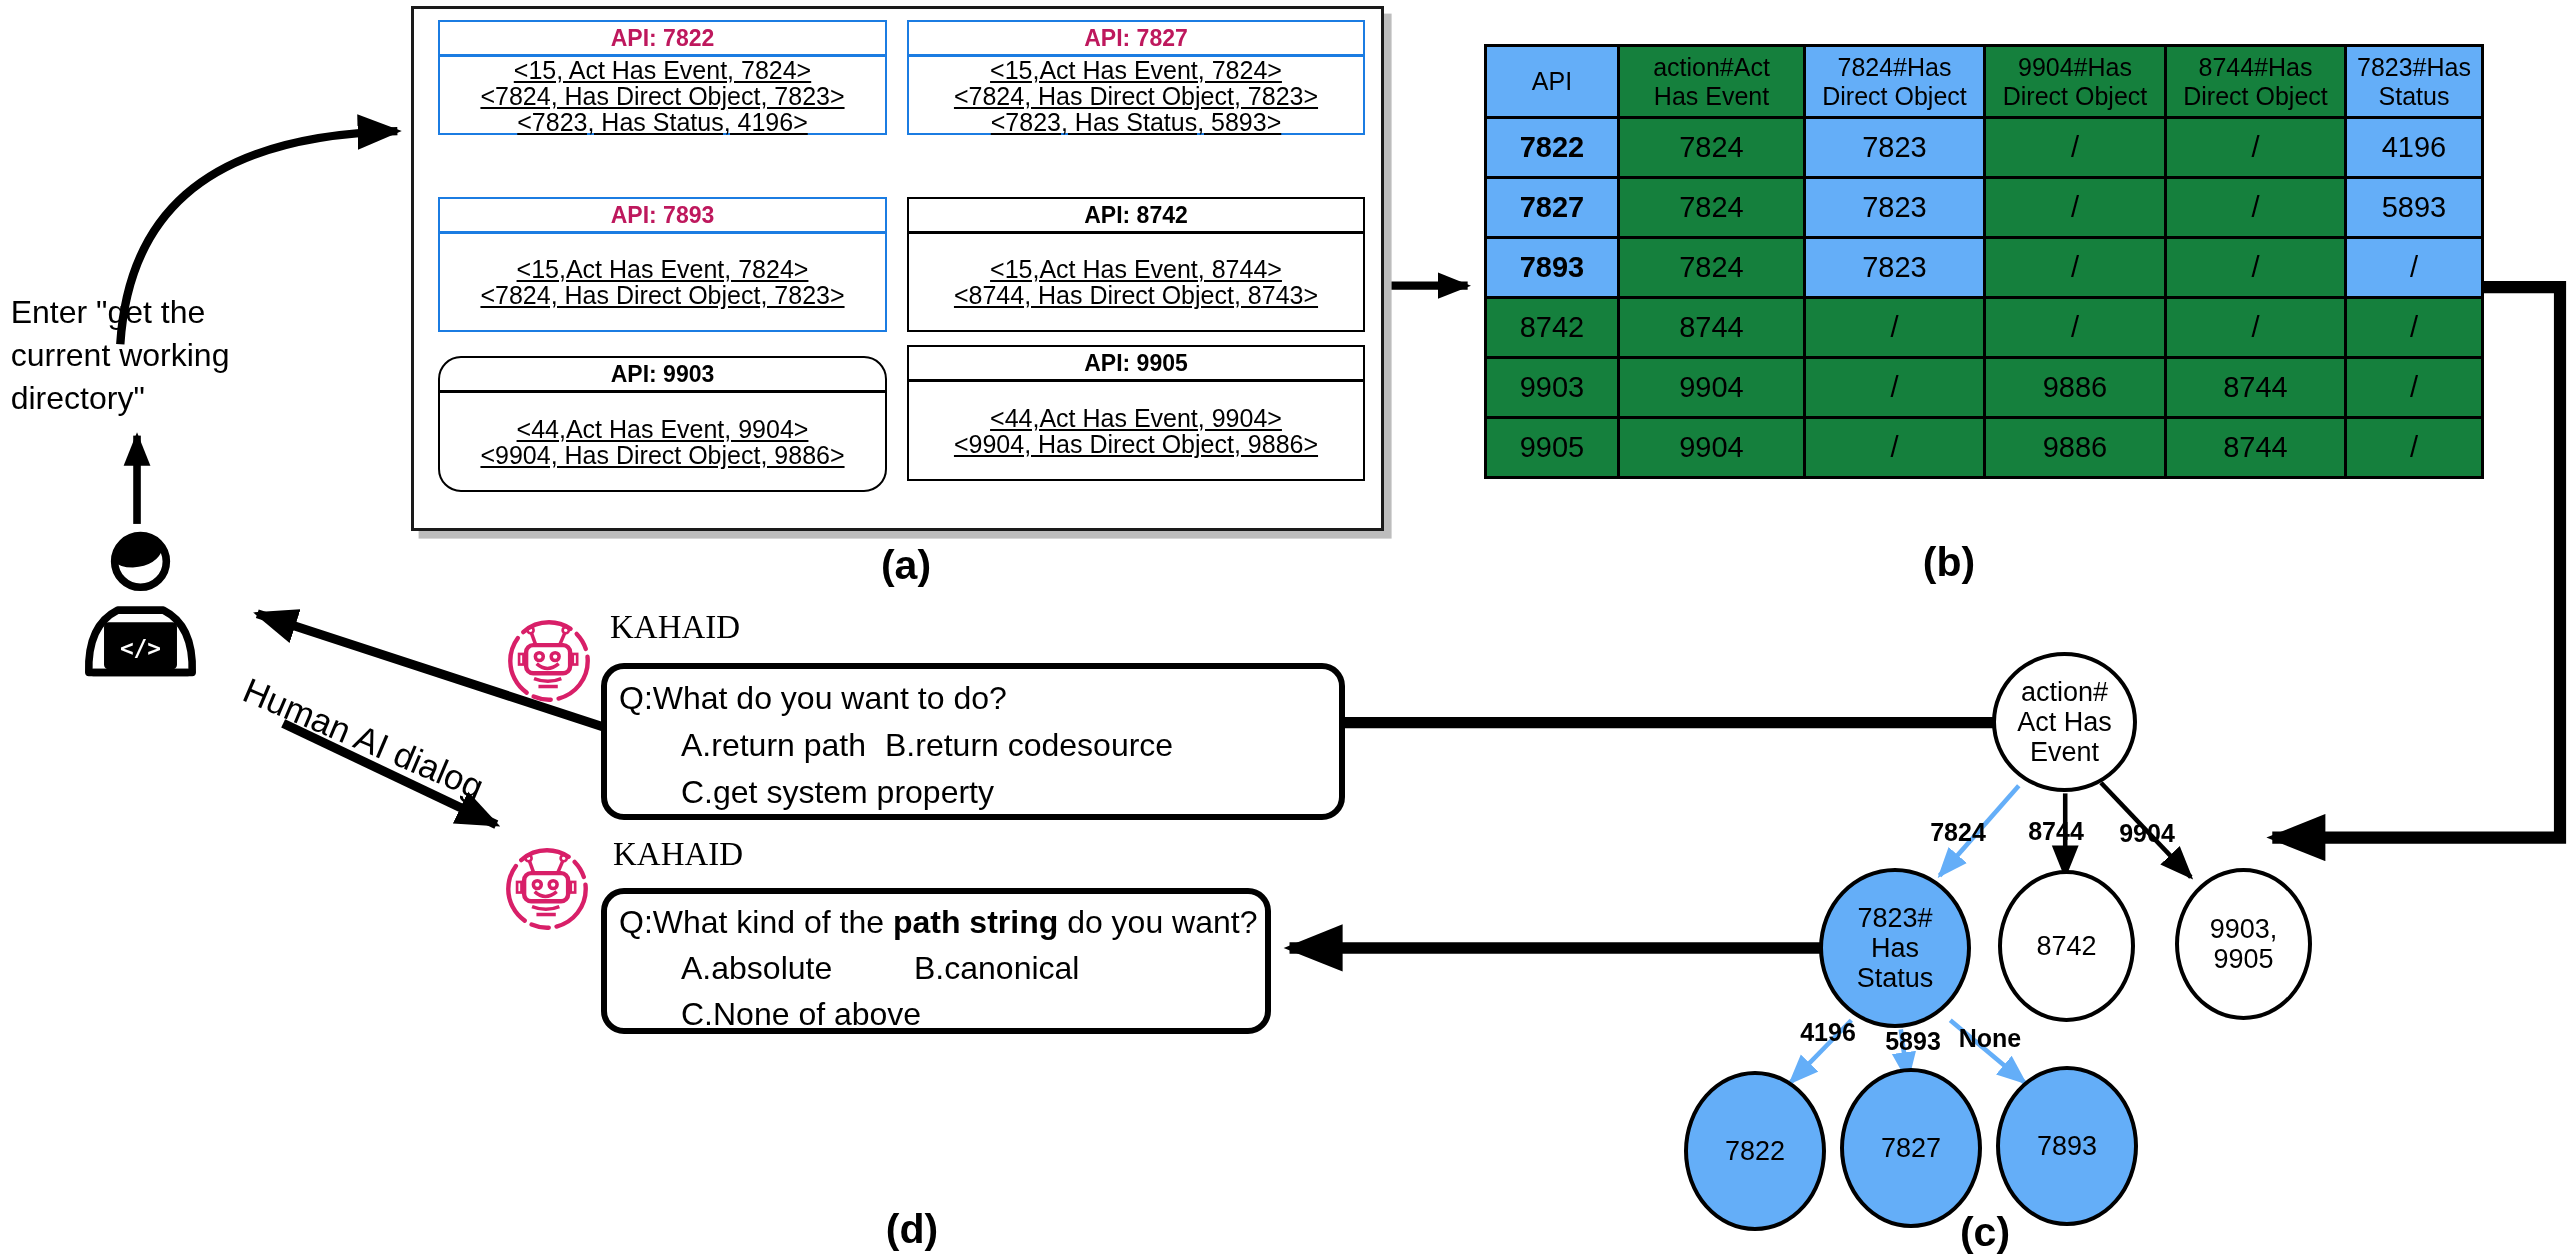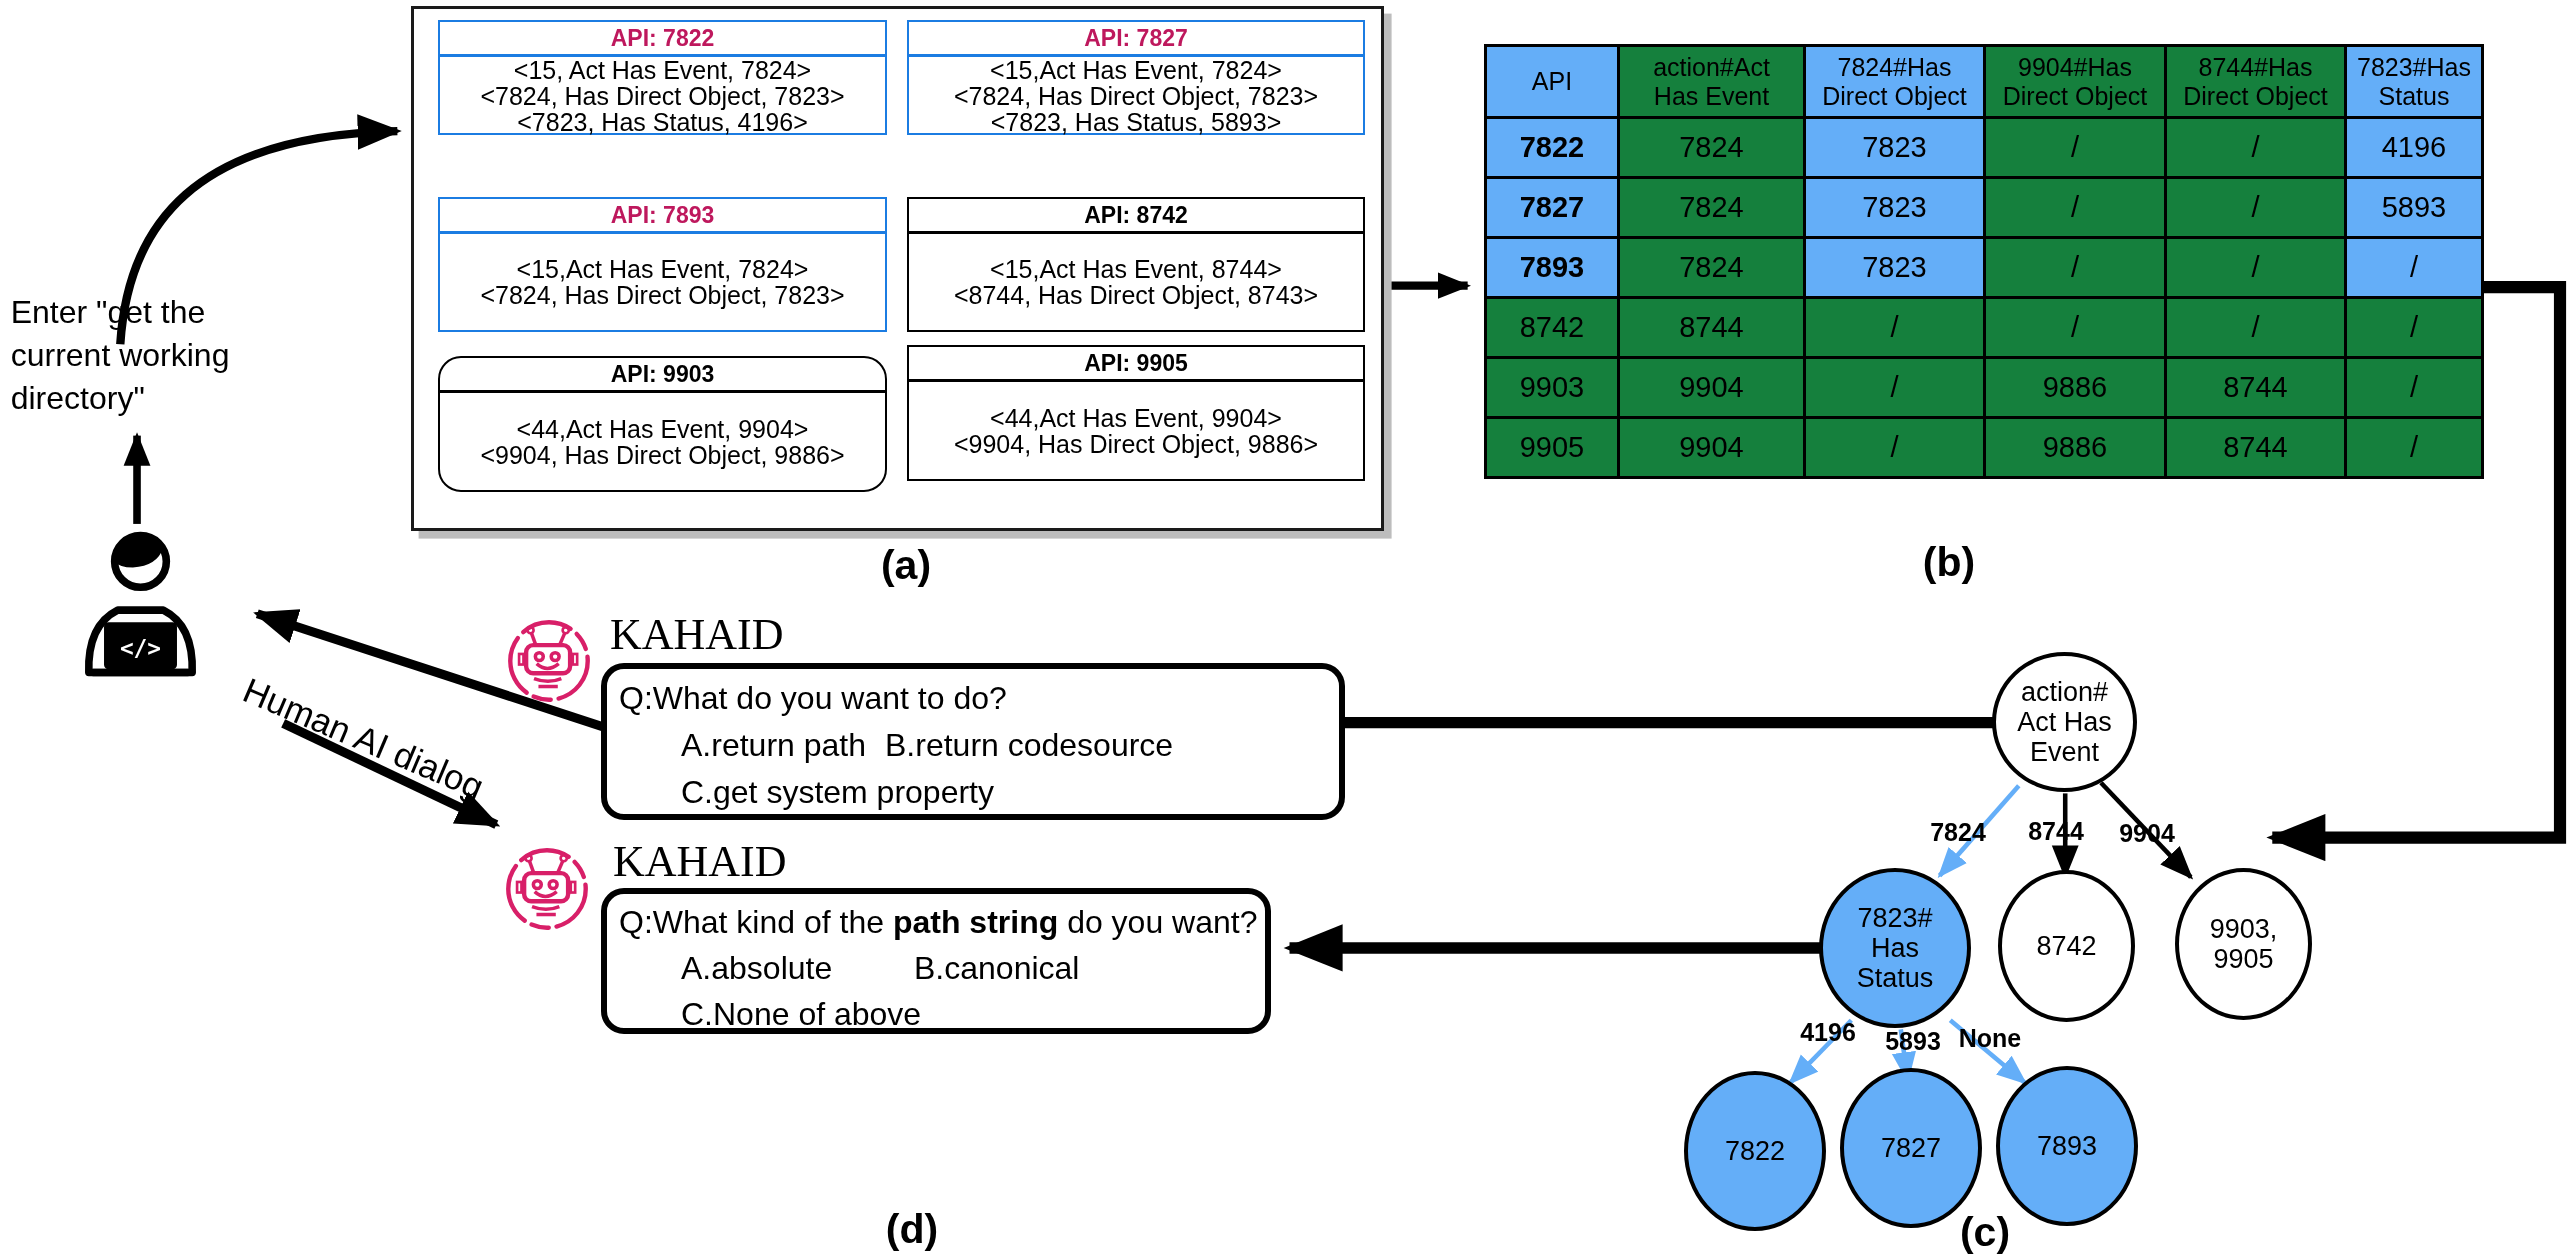--- a/index.html
+++ b/index.html
@@ -11,38 +11,38 @@
   
   #panel-a{left:411px;top:6px;width:967px;height:519px;border:3px solid #1a1a1a;
            background:#fff;box-shadow:7.6px 7.6px 0 #bdbdbd;z-index:2;}
   .api-box{position:absolute;background:#fff;display:flex;flex-direction:column;}
   .api-box.blue{border:2.3px solid #1b7ce2;}
   .api-box.black{border:2.3px solid #000;}
   .api-title{text-align:center;font-weight:bold;font-size:23px;line-height:32px;height:32px;}
   .api-box.blue .api-title{color:#be185d;border-bottom:3px solid #1b7ce2;}
   .api-box.black .api-title{color:#000;border-bottom:3.8px solid #000;}
   .api-body{flex:1;display:flex;flex-direction:column;justify-content:center;
-            text-align:center;font-size:25px;line-height:26px;white-space:pre-line;}
+            text-align:center;font-size:25px;line-height:26px;white-space:pre-line;text-decoration:underline;}
 
   
   .fig-label{transform:translate(-50%,-50%);font-size:41px;font-weight:bold;z-index:3;}
 
   
   #table-b{left:1484px;top:44px;z-index:2;}
   #table-b table{border-collapse:collapse;table-layout:fixed;background:#15803d;}
   #table-b td,#table-b th{border:3px solid #000;text-align:center;vertical-align:middle;
       font-weight:normal;font-size:29px;padding:0;overflow:hidden;}
   #table-b th{font-size:25px;line-height:29px;white-space:pre-line;height:69px;}
   #table-b td{height:57px;}
   #table-b .blue{background:#64aef8;}
   #table-b .key{font-weight:bold;}
   #table-b table{border:3.8px solid #000;}
 
   
-  .kahaid{font-family:"Liberation Serif",serif;font-size:44px;z-index:3;}
+  .kahaid{font-family:"Liberation Serif",serif;font-size:33px;z-index:3;}
   .dialog-box{background:#fff;border:6px solid #000;border-radius:23px;z-index:3;
               font-size:32px;box-sizing:border-box;padding:6px 7.6px 0 12px;}
   .dialog-box .dline{line-height:47px;white-space:nowrap;}
   .dialog-box .opt-indent{display:inline-block;width:62px;}
   .dialog-box .opt-a1{display:inline-block;min-width:204px;}
   .dialog-box .opt-a2{display:inline-block;min-width:233px;}
   .bold{font-weight:bold;}
 
   
   .gnode{position:absolute;border:4.6px solid #000;border-radius:50%;background:#fff;

